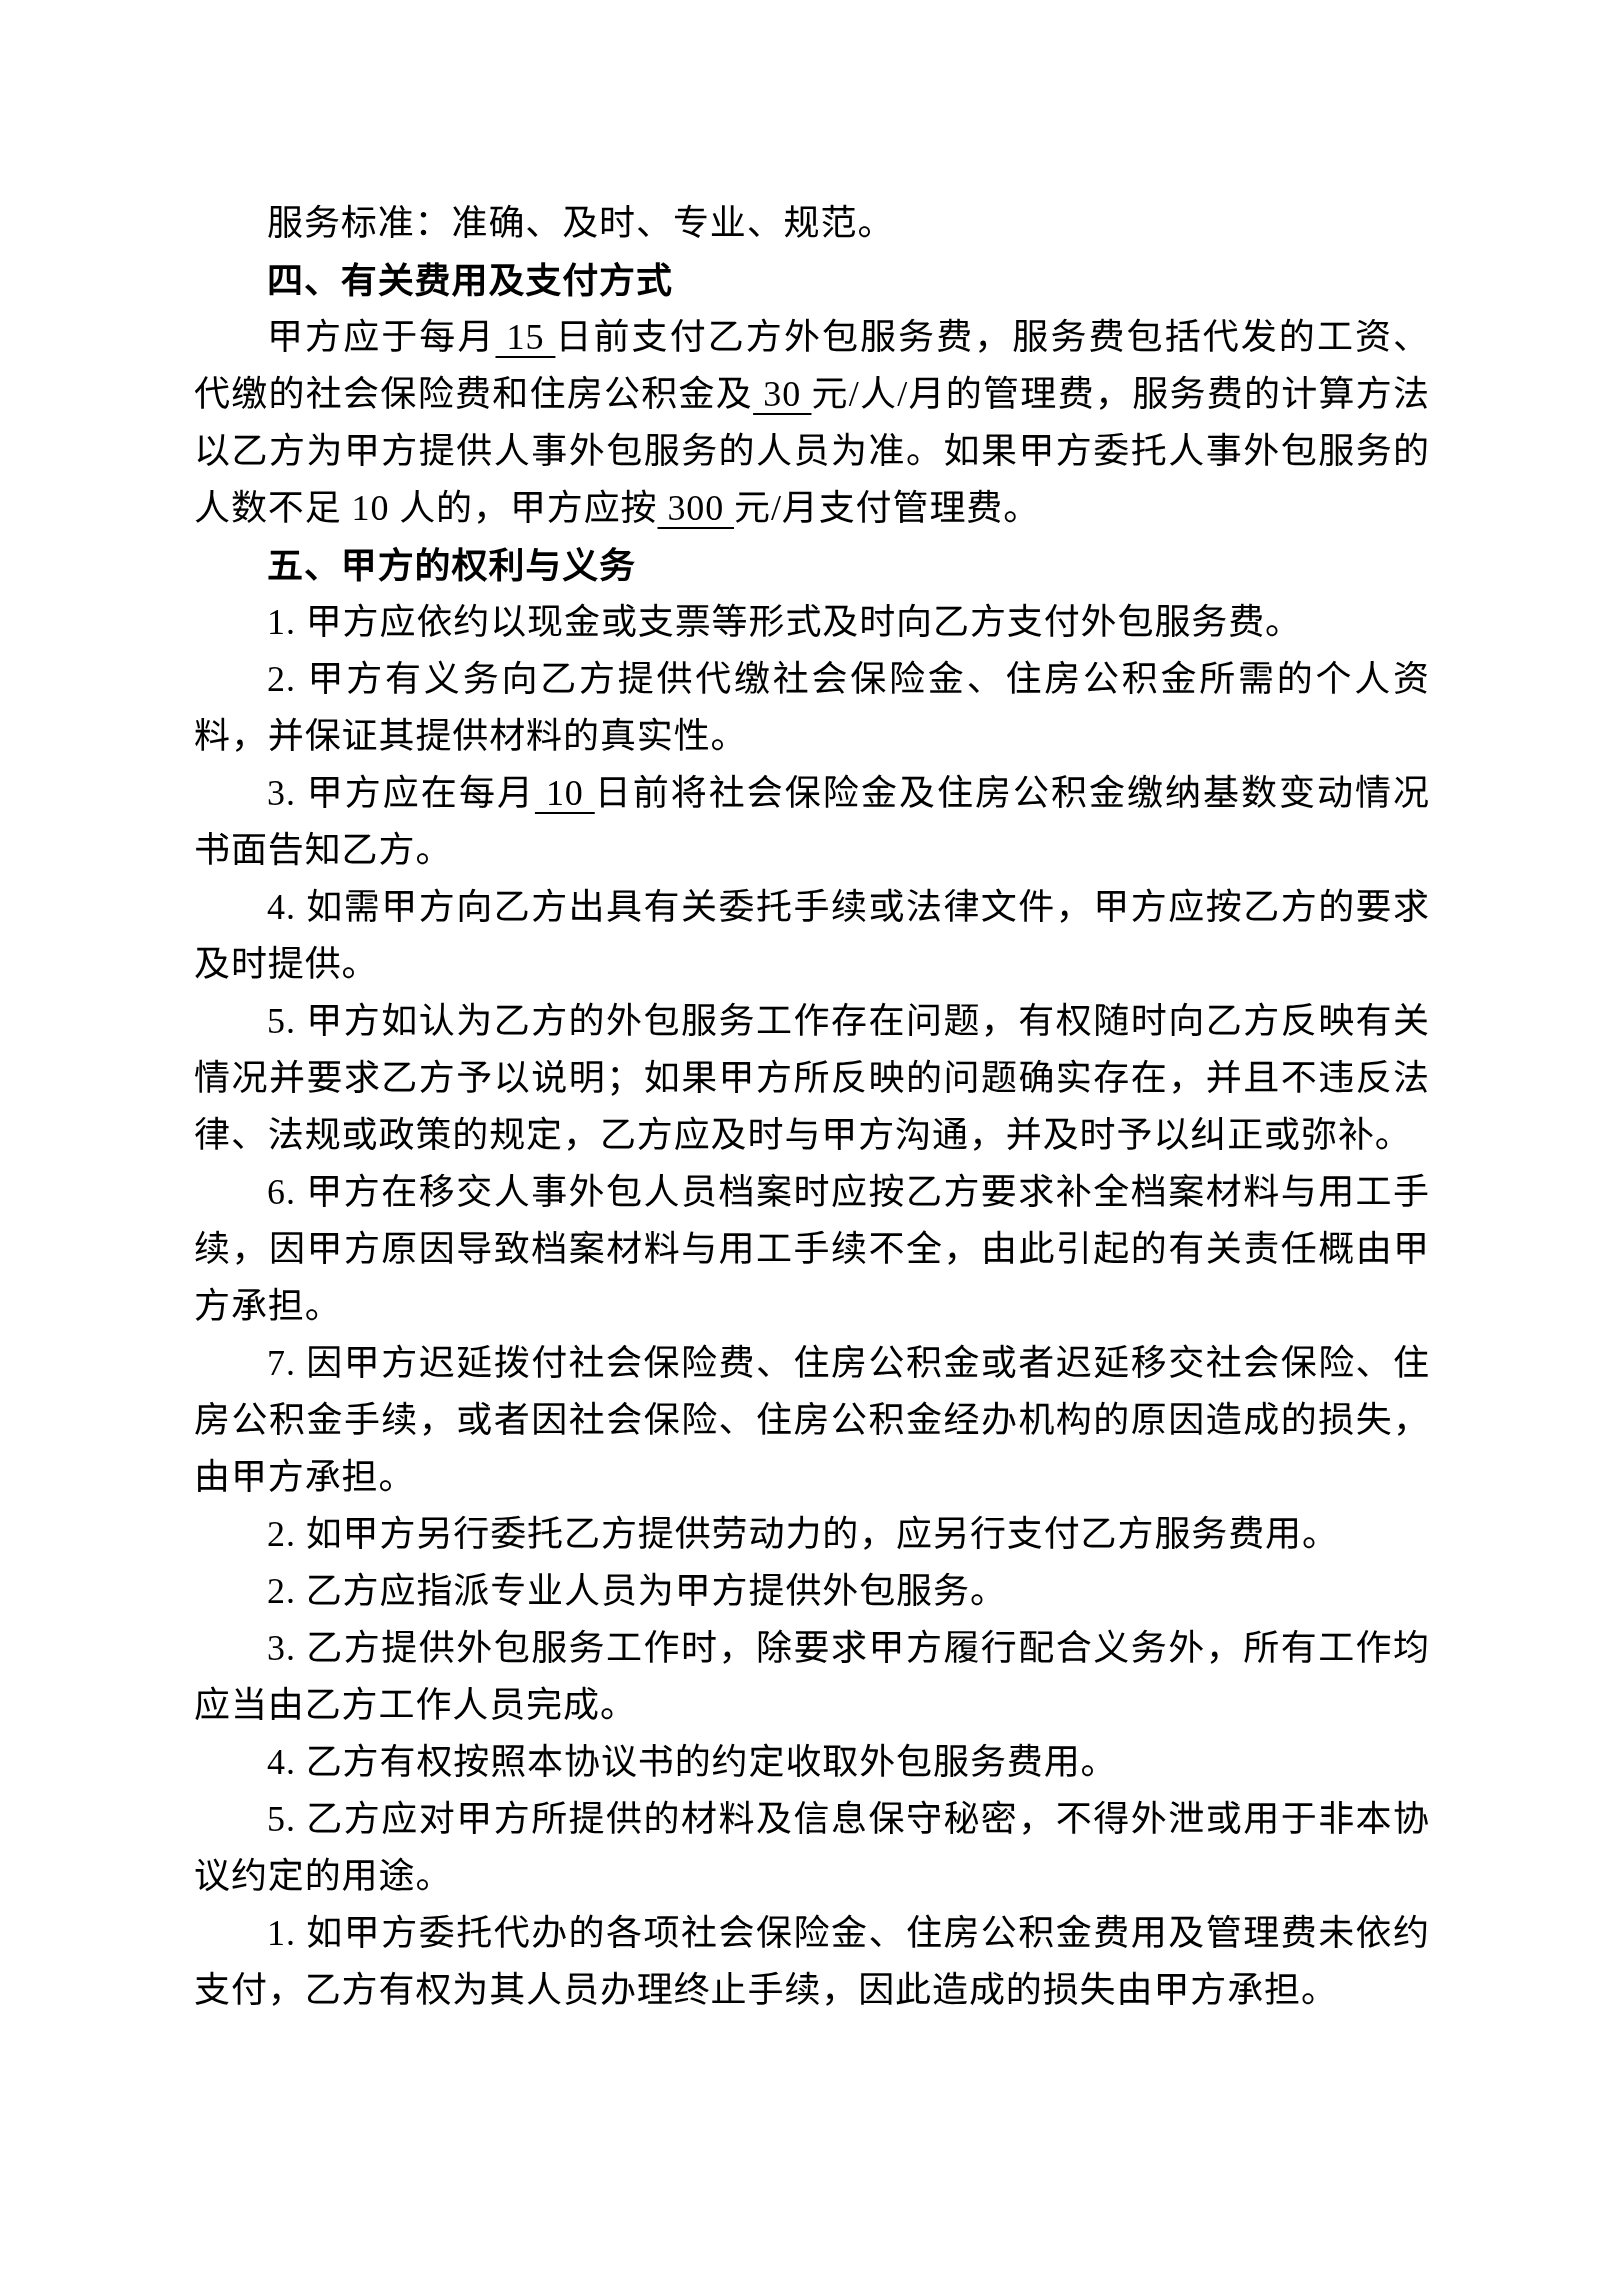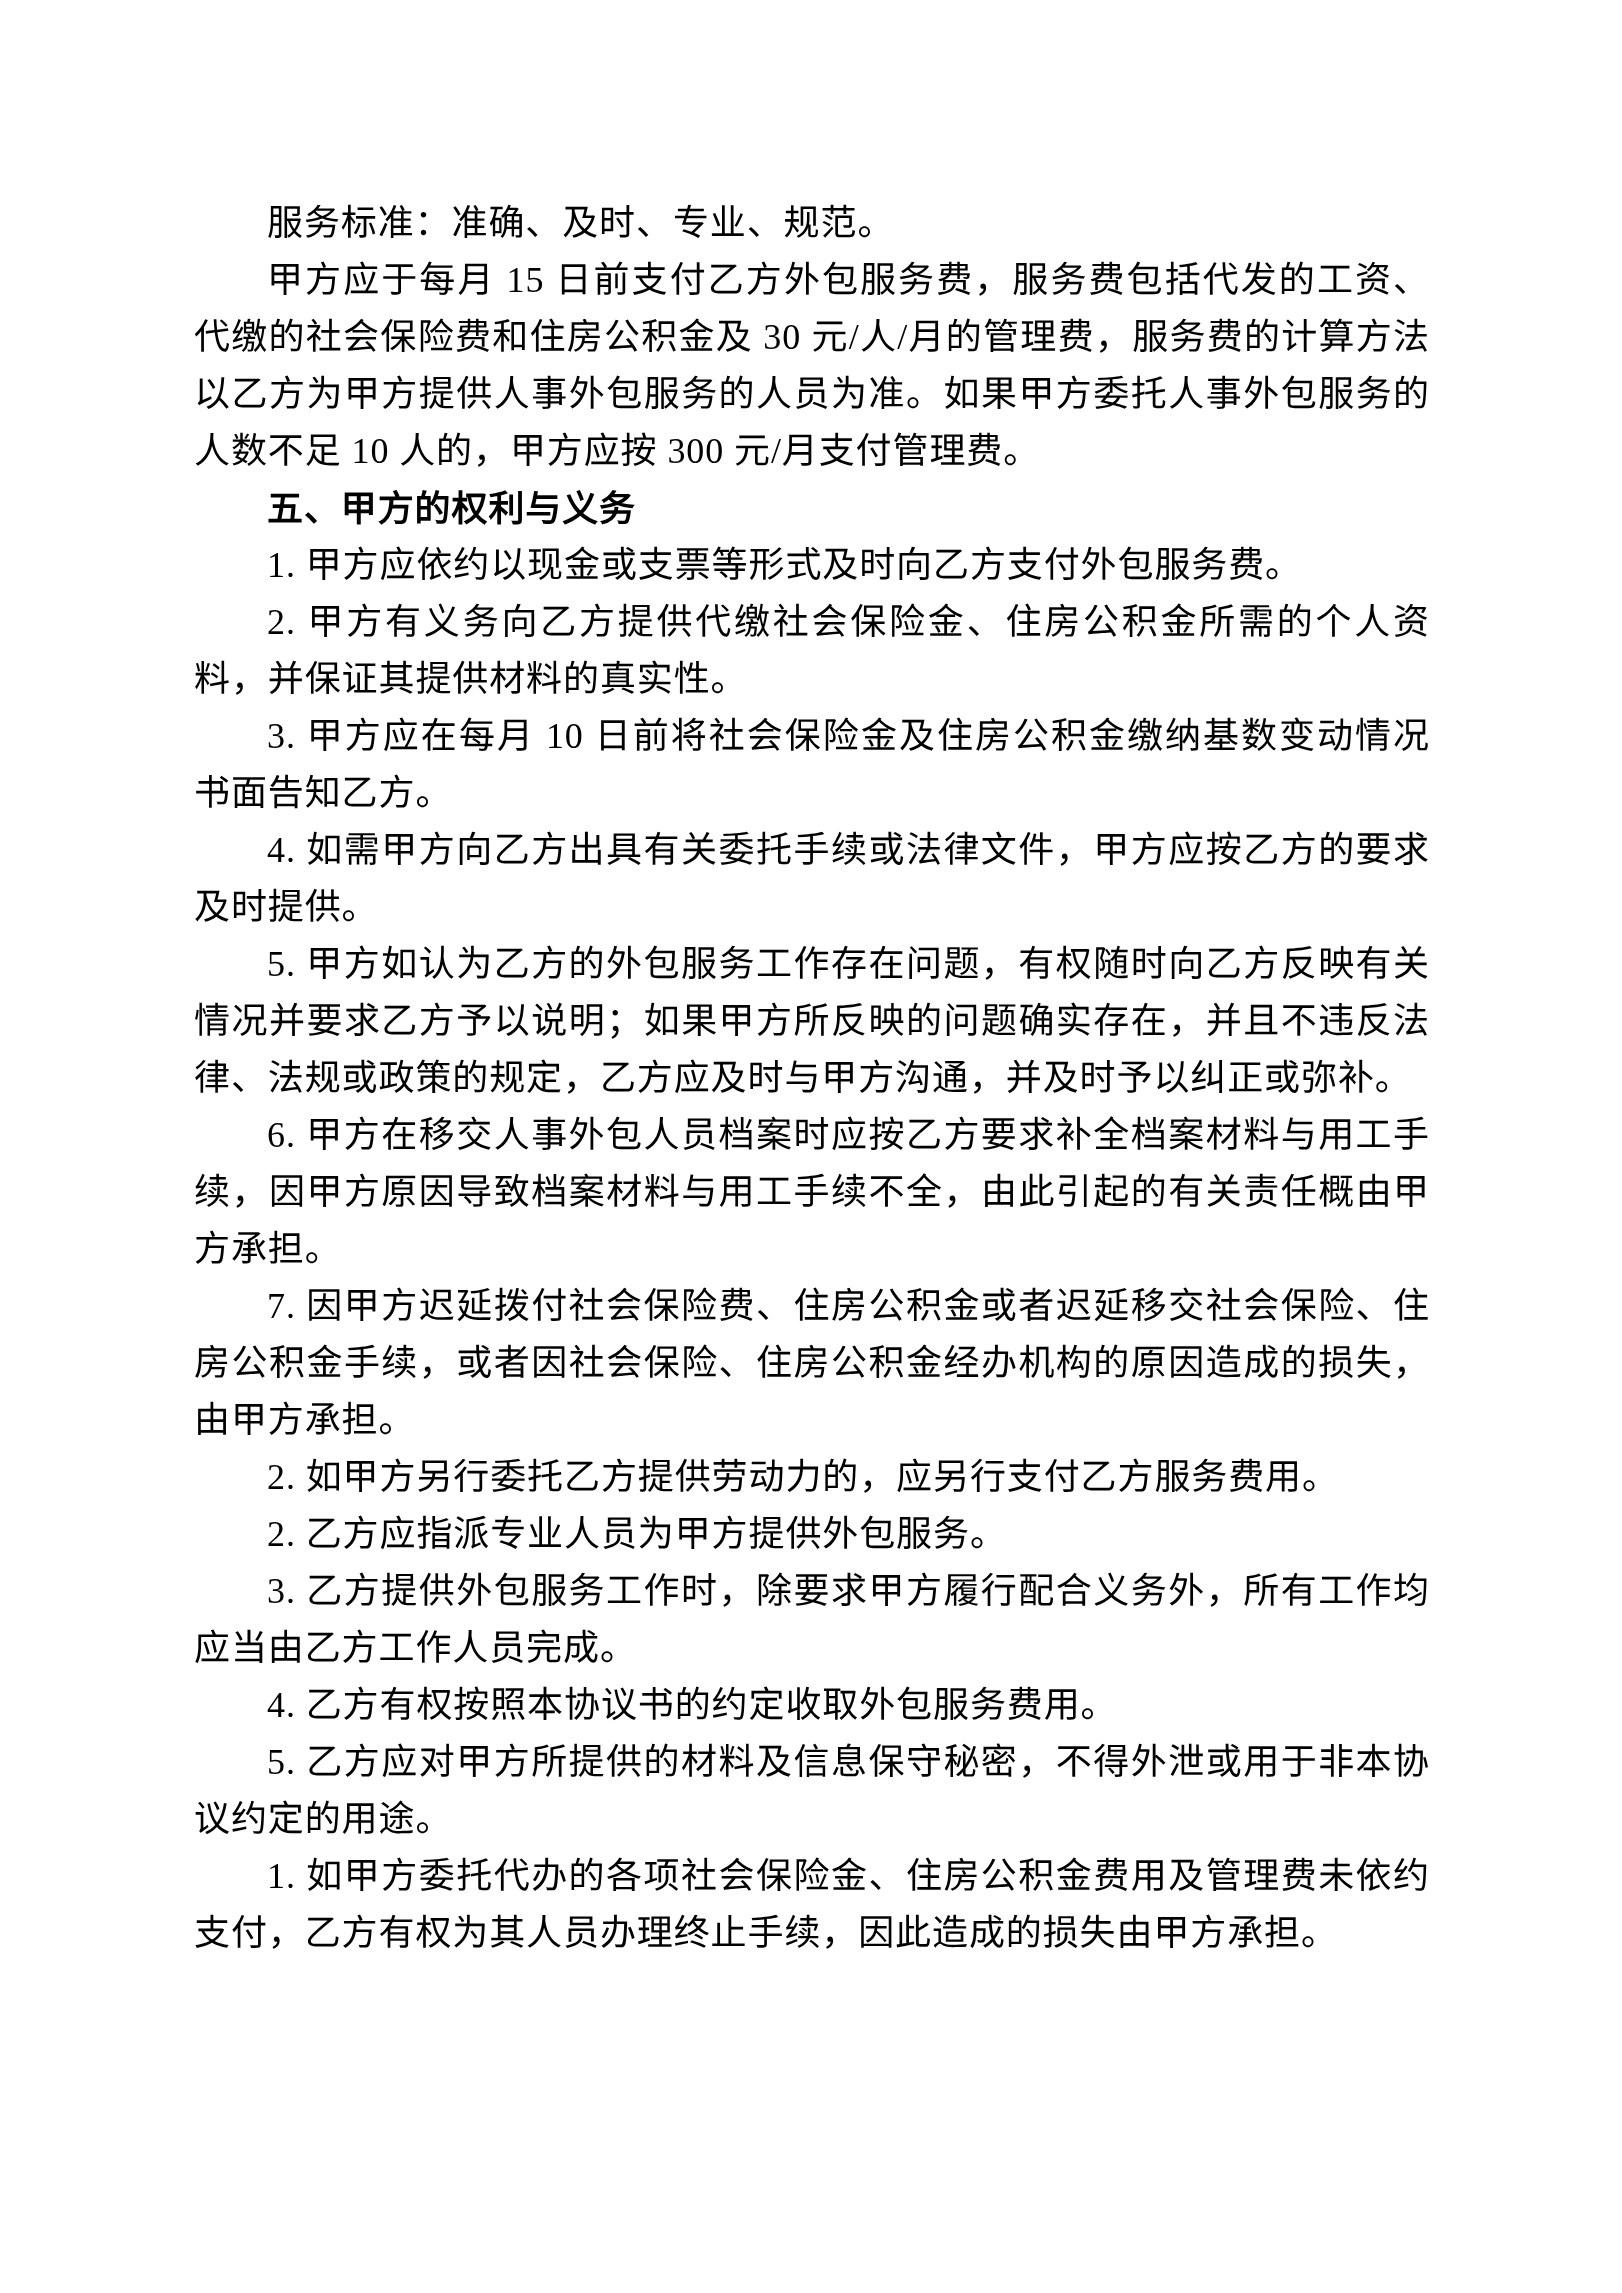--- a/index.html
+++ b/index.html
@@ -32,30 +32,32 @@
     text-indent: 73px;
   }
   .para.heading {
     font-weight: bold;
     font-family: "Liberation Sans", "DejaVu Sans", sans-serif;
   }
   .run {
     text-decoration: none;
   }
   .run.u {
+    text-decoration: underline;
     text-decoration-thickness: 2.3px;
     text-underline-offset: 7.3px;
   }
 </style>
 </head>
 <body>
 
 <div class="page">
   <div class="doc">
       <p class="para body"><span class="run">服务标准：准确、及时、专业、规范。</span></p>
+      <p class="para heading"><span class="run">四、有关费用及支付方式</span></p>
       <p class="para body"><span class="run">甲方应于每月</span><span class="run u">&nbsp;15&nbsp;</span><span class="run">日前支付乙方外包服务费，服务费包括代发的工资、代缴的社会保险费和住房公积金及</span><span class="run u">&nbsp;30&nbsp;</span><span class="run">元/人/月的管理费，服务费的计算方法以乙方为甲方提供人事外包服务的人员为准。如果甲方委托人事外包服务的人数不足 10 人的，甲方应按</span><span class="run u">&nbsp;300&nbsp;</span><span class="run">元/月支付管理费。</span></p>
       <p class="para heading"><span class="run">五、甲方的权利与义务</span></p>
       <p class="para body"><span class="run">1. 甲方应依约以现金或支票等形式及时向乙方支付外包服务费。</span></p>
       <p class="para body"><span class="run">2. 甲方有义务向乙方提供代缴社会保险金、住房公积金所需的个人资料，并保证其提供材料的真实性。</span></p>
       <p class="para body"><span class="run">3. 甲方应在每月</span><span class="run u">&nbsp;10&nbsp;</span><span class="run">日前将社会保险金及住房公积金缴纳基数变动情况书面告知乙方。</span></p>
       <p class="para body"><span class="run">4. 如需甲方向乙方出具有关委托手续或法律文件，甲方应按乙方的要求及时提供。</span></p>
       <p class="para body"><span class="run">5. 甲方如认为乙方的外包服务工作存在问题，有权随时向乙方反映有关情况并要求乙方予以说明；如果甲方所反映的问题确实存在，并且不违反法律、法规或政策的规定，乙方应及时与甲方沟通，并及时予以纠正或弥补。</span></p>
       <p class="para body"><span class="run">6. 甲方在移交人事外包人员档案时应按乙方要求补全档案材料与用工手续，因甲方原因导致档案材料与用工手续不全，由此引起的有关责任概由甲方承担。</span></p>
       <p class="para body"><span class="run">7. 因甲方迟延拨付社会保险费、住房公积金或者迟延移交社会保险、住房公积金手续，或者因社会保险、住房公积金经办机构的原因造成的损失，由甲方承担。</span></p>
       <p class="para body"><span class="run">2. 如甲方另行委托乙方提供劳动力的，应另行支付乙方服务费用。</span></p>

